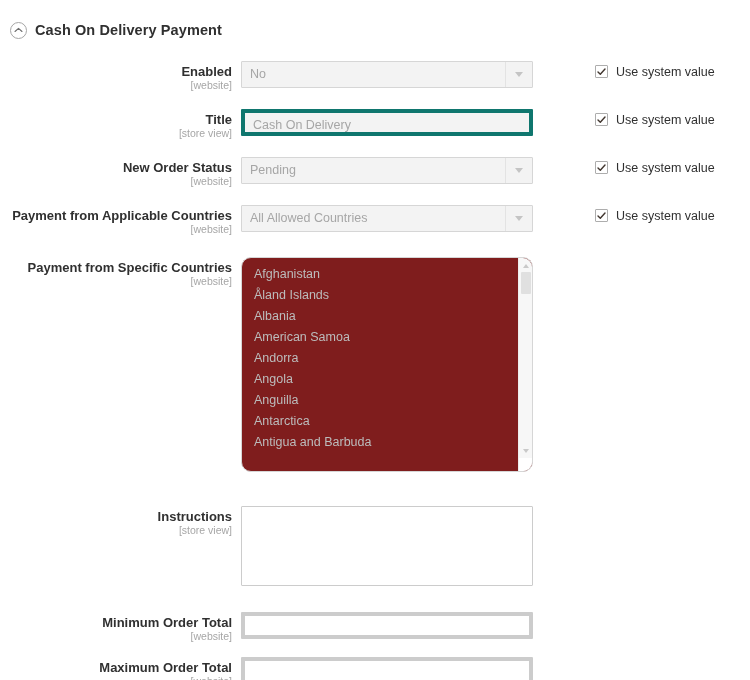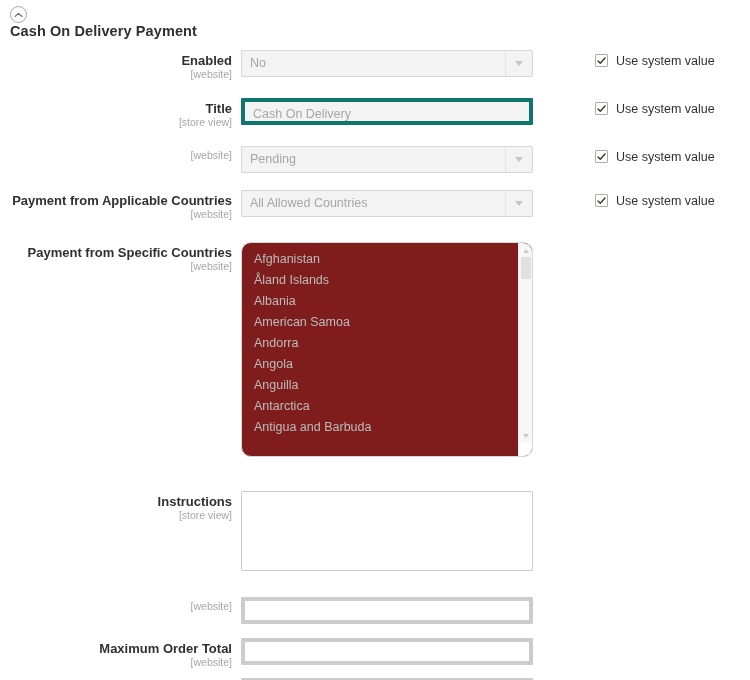--- a/index.html
+++ b/index.html
@@ -13,23 +13,23 @@
     font-family: "Liberation Sans", sans-serif;
     font-size: 13px;
     color: #303030;
     overflow: hidden;
     position: relative;
   }
 
   
   .section-header {
     display: flex;
-    padding: 6px 0 0 10px;
+    align-items: center;
+    padding: 17px 0 0 10px;
     height: 26px;
-    flex-direction: column;
   }
   .collapse-icon {
     width: 17px;
     height: 17px;
     border-radius: 50%;
     border: 1px solid #a6a6a6;
     display: inline-flex;
     align-items: center;
     justify-content: center;
     margin-right: 8px;
@@ -306,20 +306,21 @@
               <path d="M1 4 L3.3 6.3 L8 1" fill="none" stroke="#41362f" stroke-width="1.4" stroke-linecap="round" stroke-linejoin="round"></path>
             </svg>
         </span>
         <span class="checkbox-label">Use system value</span>
       </div>
     </div>
   </div>
 
   <div class="row">
     <div class="label-col">
+      <span class="label-main">New Order Status</span>
       <span class="label-scope">[website]</span>
     </div>
     <div class="field-col">
       <div class="select-box">
         <span class="select-value">Pending</span>
         <span class="select-arrow">
             <i></i>
           </span>
       </div>
     </div>
@@ -397,20 +398,21 @@
       <span class="label-main">Instructions</span>
       <span class="label-scope">[store view]</span>
     </div>
     <div class="field-col">
       <div class="textarea-box"></div>
     </div>
   </div>
 
   <div class="row" style="margin-bottom:14px;">
     <div class="label-col">
+      <span class="label-main">Minimum Order Total</span>
       <span class="label-scope">[website]</span>
     </div>
     <div class="field-col">
       <div class="input-box enabled"></div>
     </div>
   </div>
 
   <div class="row" style="margin-bottom:9px;">
     <div class="label-col">
       <span class="label-main">Maximum Order Total</span>

